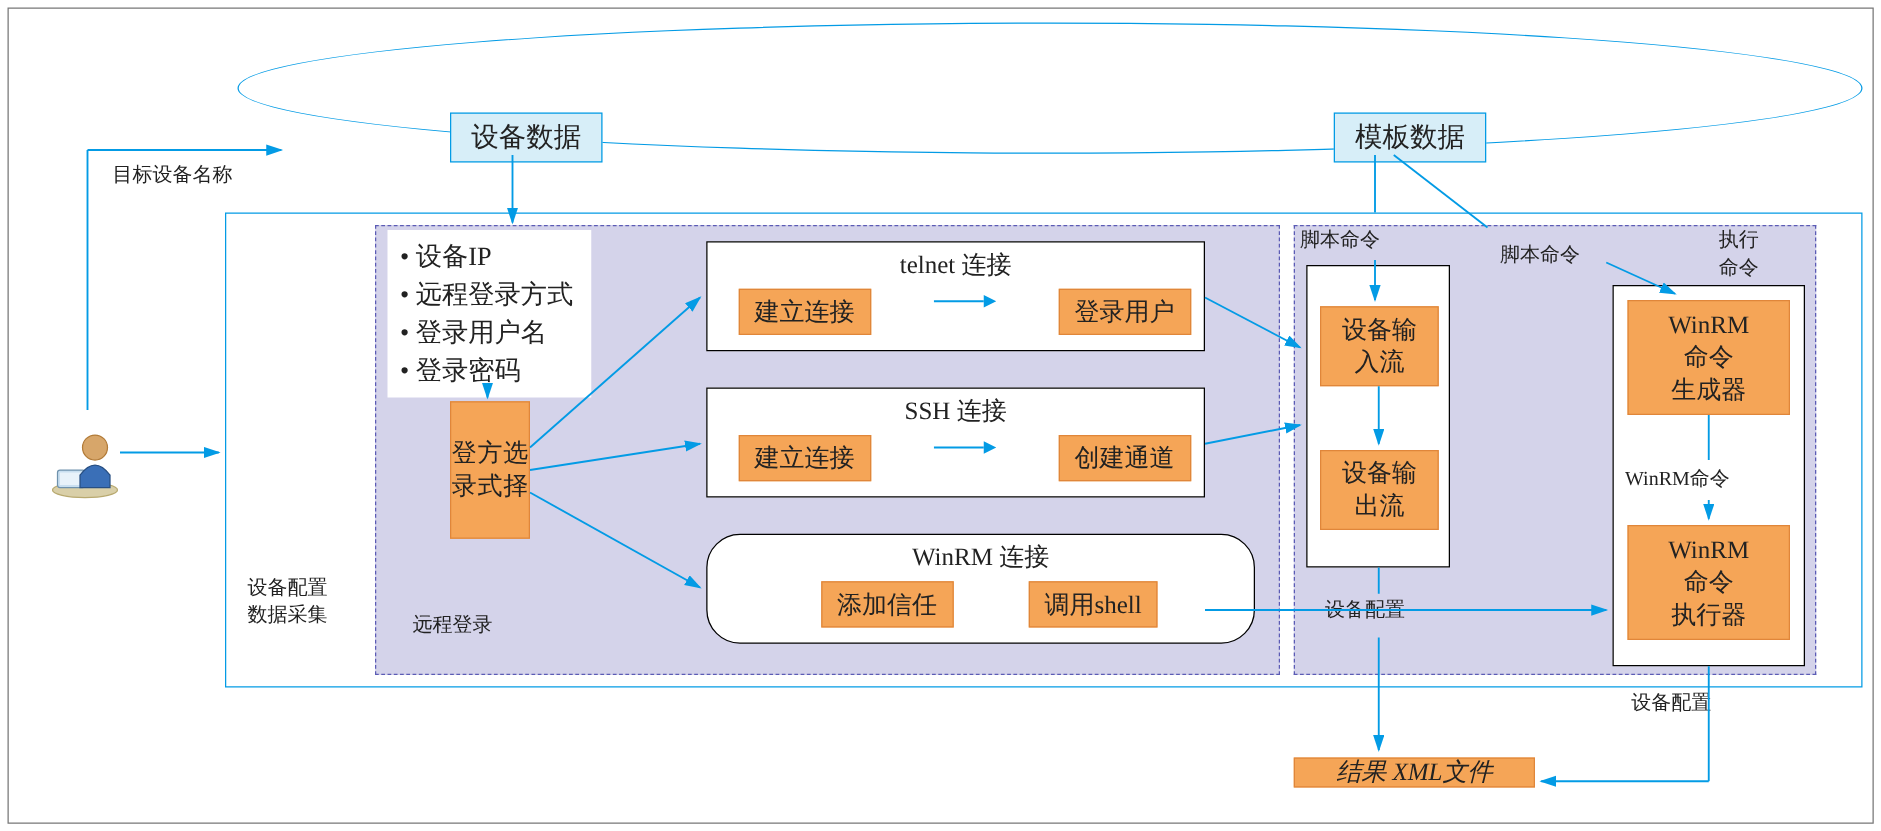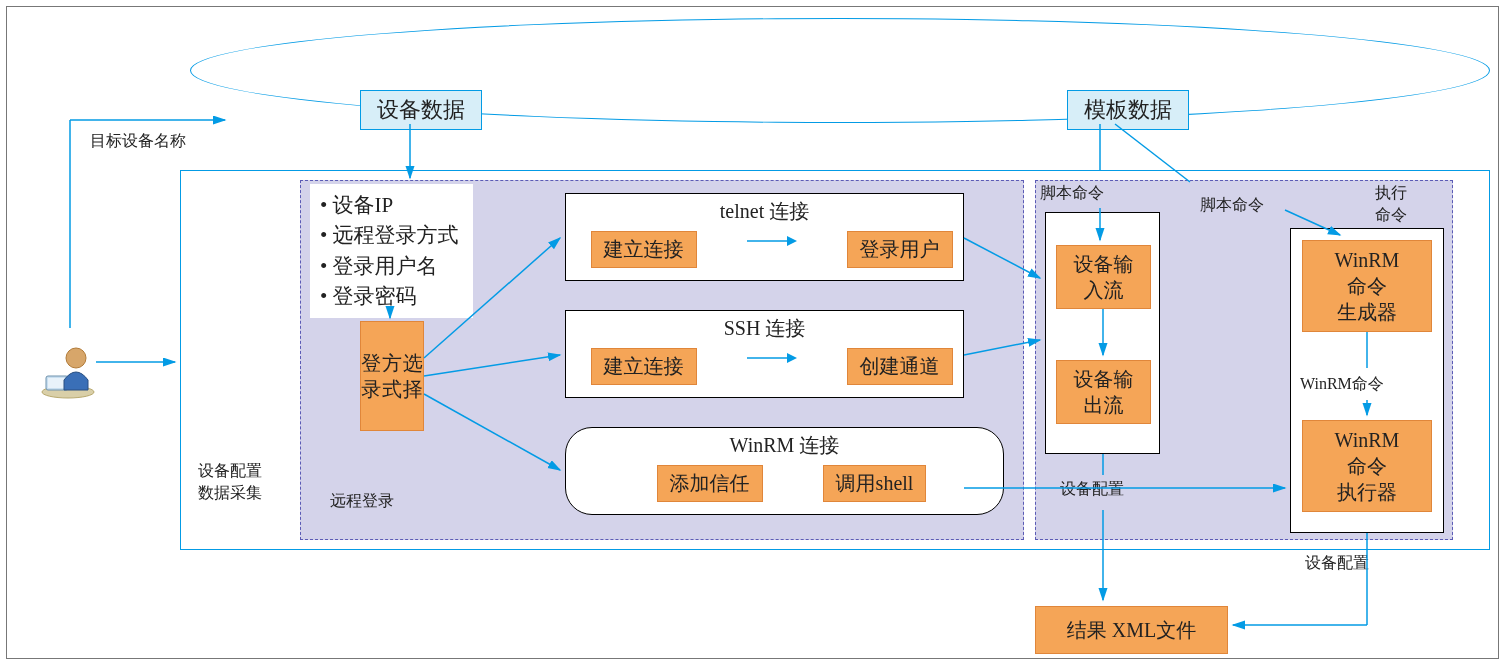--- a/index.html
+++ b/index.html
@@ -232,21 +232,21 @@
   <div class="label" style="left:1300px; top:373px;">WinRM命令</div>
   <div class="orange-box" style="left:1302px; top:420px; width:130px; height:92px; flex-direction:column;">
     <span>WinRM</span>
     <span>命令</span>
     <span>执行器</span>
   </div>
 
   <div class="label" style="left:1060px; top:478px;">设备配置</div>
   <div class="label" style="left:1305px; top:552px;">设备配置</div>
 
-  <div class="orange-box" style="left:1035px; top:606px; width:193px; height:48px;">
+  <div class="orange-box" style="left:1035px; top:606px; width:193px; height:24px;font-style:italic;">
     <span>结果 XML文件</span>
   </div>
 
   <svg class="arrows" width="1505" height="665">
     <defs>
       <marker id="ah" markerWidth="10" markerHeight="10" refX="8" refY="3" orient="auto">
         <path d="M0,0 L9,3 L0,6 z" fill="#039be5"></path>
       </marker>
     </defs>
 

